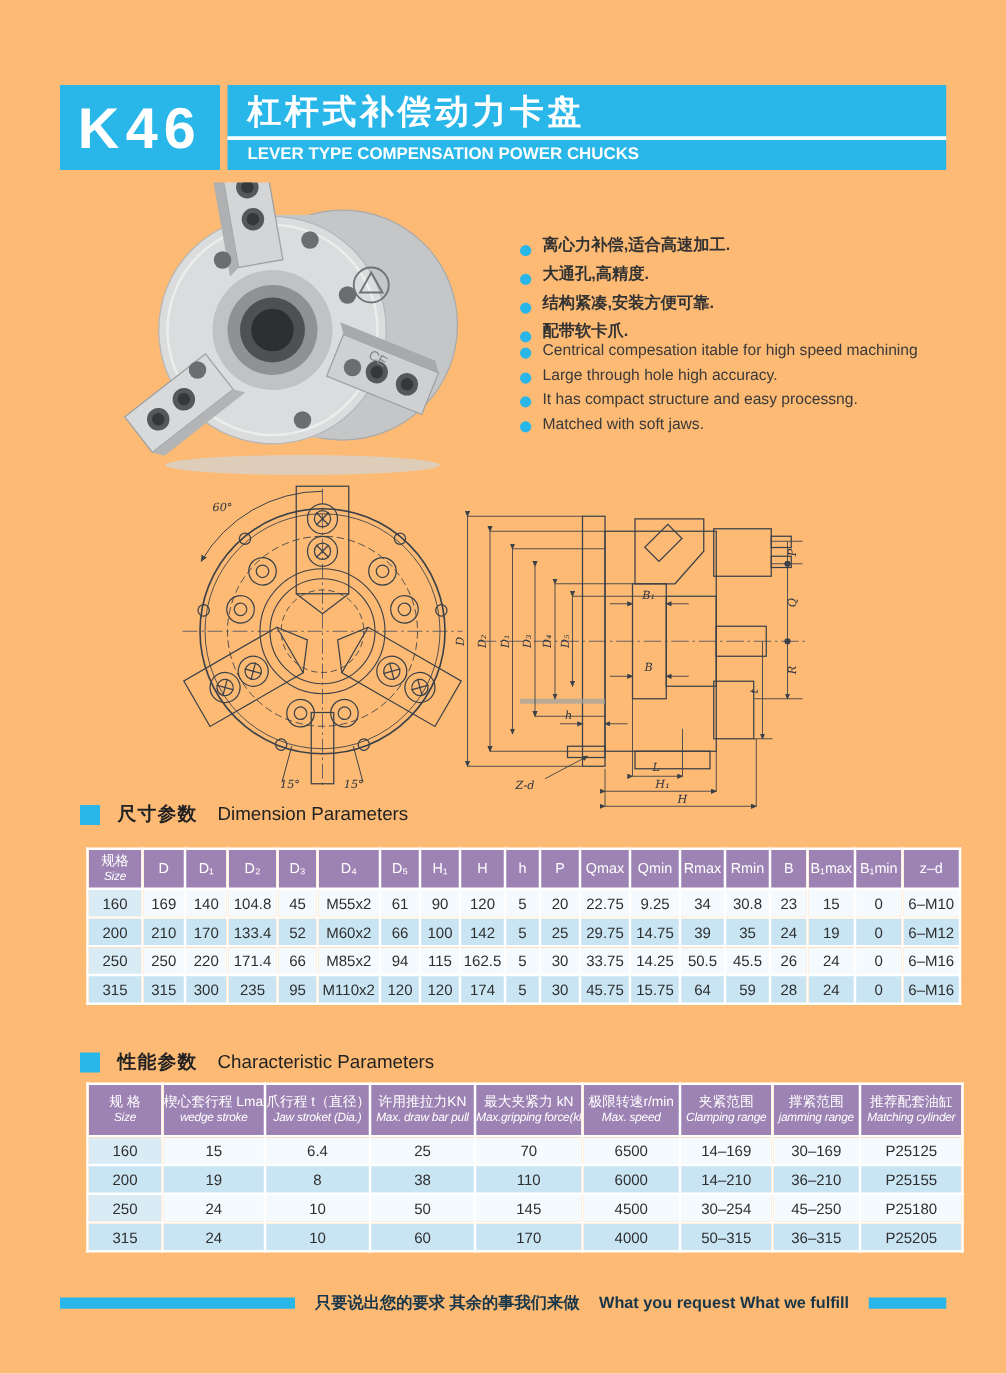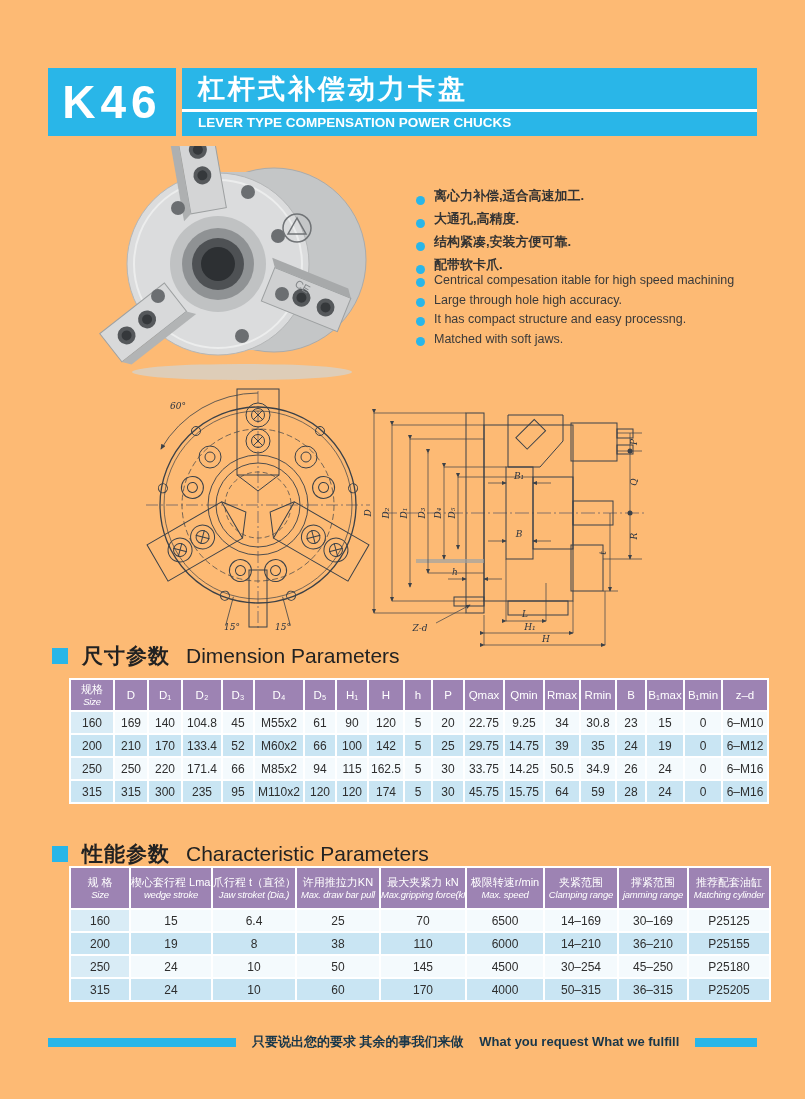--- a/index.html
+++ b/index.html
@@ -25,21 +25,21 @@
   .features{position:absolute;left:416px;width:360px;}
   .features-cn{top:187px;}
   .features-en{top:273px;}
   .feature-row{display:flex;align-items:flex-end;margin-bottom:5px;}
   .features-cn .feature-row{font-size:13px;font-weight:bold;color:#333;}
   .features-en .feature-row{font-size:12.5px;color:#3a3a3a;margin-bottom:5.5px;}
   .dot{flex:0 0 9px;width:9px;height:9px;border-radius:50%;background:#29b6e8;
        margin:3px 9px 0 0;}
 
   
-  .sec-title{position:absolute;left:52px;display:flex;align-items:center;font-size:21px;color:#222;}
+  .sec-title{position:absolute;left:64px;display:flex;align-items:center;font-size:15px;color:#222;}
   .sec-sq{width:16px;height:16px;background:#29b6e8;margin-right:14px;}
   .sec-cn{font-weight:bold;letter-spacing:1px;margin-right:16px;}
   #dim-title{top:642px;}
   #char-title{top:840px;}
 
   
   table{position:absolute;left:57px;border-collapse:collapse;table-layout:fixed;margin-left:12px;}
   #dim-table{top:678px;width:700px;}
   #char-table{top:866px;width:700px;padding-left:29px;}
   th,td{border:2px solid #ffffff;text-align:center;vertical-align:middle;
@@ -411,21 +411,21 @@
           <td>66</td>
           <td>M85x2</td>
           <td>94</td>
           <td>115</td>
           <td>162.5</td>
           <td>5</td>
           <td>30</td>
           <td>33.75</td>
           <td>14.25</td>
           <td>50.5</td>
-          <td>34.9</td>
+          <td>45.5</td>
           <td>26</td>
           <td>24</td>
           <td>0</td>
           <td>6–M16</td>
         </tr>
         <tr>
           <td>315</td>
           <td>315</td>
           <td>300</td>
           <td>235</td>

